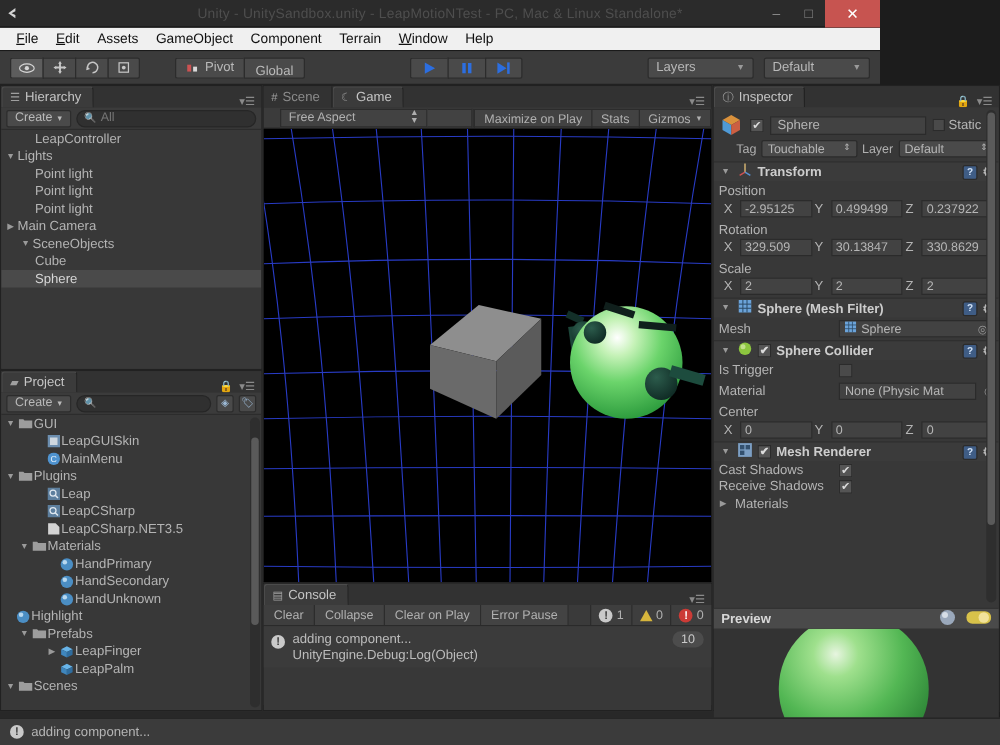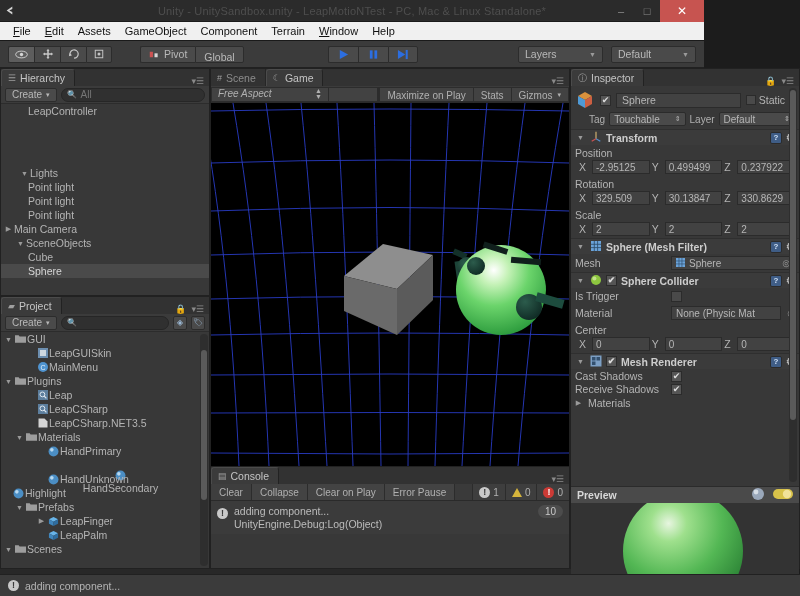--- a/index.html
+++ b/index.html
@@ -135,21 +135,21 @@
     position: absolute; right: 1px; top: 0; width: 8px; background: #2e2e2e; border-radius: 4px;
   }
   .vthumb { position: absolute; left: 1px; width: 6px; background: #5a5a5a; border-radius: 3px; }
 
   
   .gameview-tb {
     height: 17px; background: #3b3b3b; display: flex; align-items: center;
     color: #b0b0b0; font-size: 10px; border-bottom: 1px solid #2a2a2a;
   }
   .gv-aspect { width: 118px; height: 15px; background: #424242; border: 1px solid #2c2c2c;
-    display: flex; padding: 0 6px; margin-left: 0; font-style: italic; }
+    display: flex; align-items: center; padding: 0 6px; margin-left: 13px; }
   .gv-aspect .ud { margin-left: auto; font-size: 7px; line-height: 6px; text-align: center; }
   .gv-btn { height: 15px; padding: 0 7px; display: flex; align-items: center;
     border-left: 1px solid #2c2c2c; color: #b0b0b0; }
   .gv-spacer { flex: 1; height: 15px; background: #424242; border: 1px solid #2c2c2c; border-left: none; }
   .gv-right { display: flex; height: 15px; background: #424242; border: 1px solid #2c2c2c; }
 
   .gamecanvas { position: relative; background: #000; overflow: hidden; }
 
   
   .console-tb {
@@ -367,21 +367,21 @@
         <div class="search-field">
           <span style="font-size:8px;">🔍</span>
           <span>All</span>
         </div>
       </div>
       <div class="tree" id="hierarchy-tree" style="height:191px;">
           <div class="trow" style="padding-left: 16px;">
             <span class="tw"></span>
             <span>LeapController</span>
           </div>
-          <div class="trow" style="padding-left: 18px; margin-top: 48px;">
+          <div class="trow" style="padding-left: 2px;">
             <span class="tw">▼</span>
             <span>Lights</span>
           </div>
           <div class="trow" style="padding-left: 16px;">
             <span class="tw"></span>
             <span>Point light</span>
           </div>
           <div class="trow" style="padding-left: 16px;">
             <span class="tw"></span>
             <span>Point light</span>
@@ -514,21 +514,21 @@
           <div class="trow" style="padding-left: 35px;">
             <span class="tw"></span>
             <span class="tico">
               <svg width="11" height="11" viewBox="0 0 12 12">
                 <circle cx="6" cy="6" r="5.4" fill="#4b8ec4"></circle>
                 <circle cx="4.2" cy="4.2" r="2" fill="#b8d8ef"></circle>
               </svg>
             </span>
             <span>HandPrimary</span>
           </div>
-          <div class="trow" style="padding-left: 35px; flex-direction: column;">
+          <div class="trow" style="padding-left: 35px;">
             <span class="tw"></span>
             <span class="tico">
               <svg width="11" height="11" viewBox="0 0 12 12">
                 <circle cx="6" cy="6" r="5.4" fill="#4b8ec4"></circle>
                 <circle cx="4.2" cy="4.2" r="2" fill="#b8d8ef"></circle>
               </svg>
             </span>
             <span>HandSecondary</span>
           </div>
           <div class="trow" style="padding-left: 35px;">

